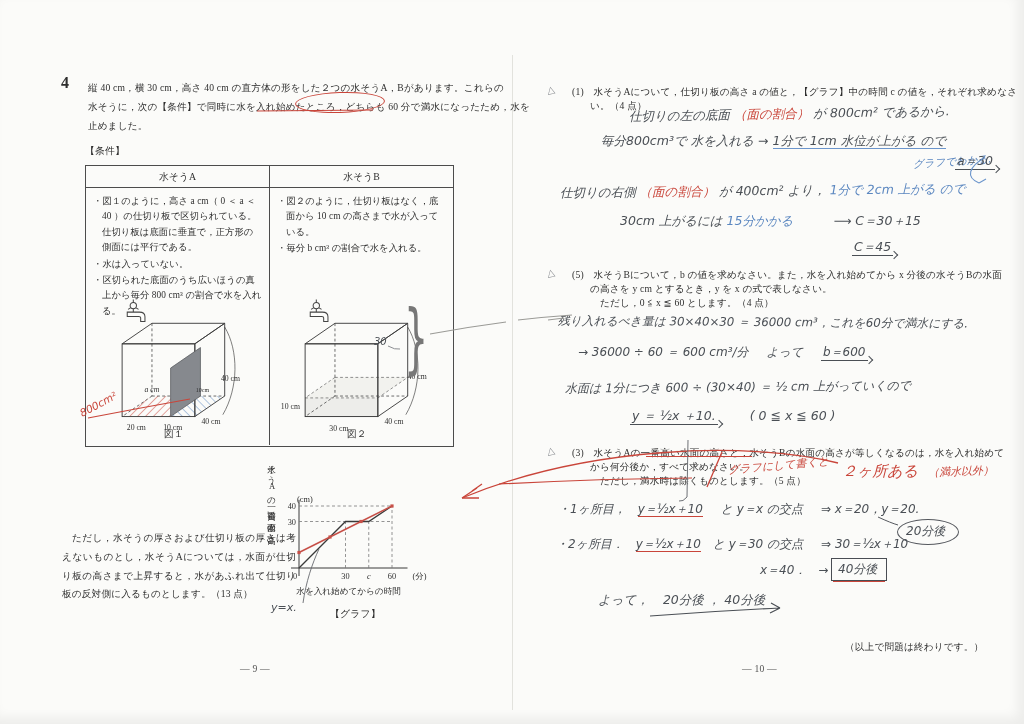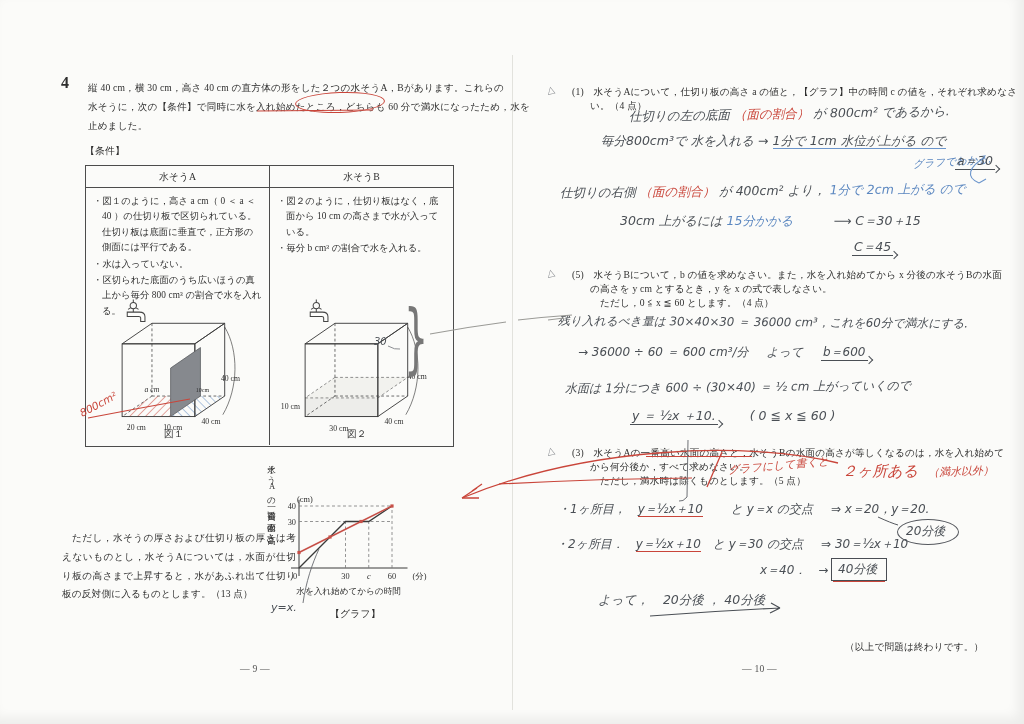--- a/index.html
+++ b/index.html
@@ -225,21 +225,21 @@
   <div class="abs t" style="left:600px;top:475px;">ただし，満水時は除くものとします。（5 点）</div>
   <div class="abs" style="left:646px;top:456px;width:106px;border-bottom:1.4px solid #c9453a;"></div>
 
   <div class="abs hw hw-red" style="left:728px;top:458px;font-size:11px;transform:rotate(-5deg);">グラフにして書くと</div>
   <div class="abs hw hw-red" style="left:842px;top:462px;font-size:15px;">２ヶ所ある</div>
   <div class="abs hw hw-red" style="left:928px;top:464px;font-size:11px;transform:rotate(-2deg);">（満水以外）</div>
 
   <div class="abs hw" style="left:558px;top:501px;font-size:12px;">
     <span>・1ヶ所目，</span>
     <span class="rule-red" style="margin-left:8px;">y＝½x＋10</span>
-    <span style="margin-left:24px;">と y＝x の交点</span>
+    <span style="margin-left:14px;">と y＝x の交点</span>
     <span style="margin-left:14px;">⇒ x＝20，y＝20.</span>
   </div>
   <div class="circle-pencil" style="left:897px;top:519px;width:60px;height:24px;"></div>
   <div class="abs hw" style="left:906px;top:523px;font-size:12px;">20分後</div>
 
   <div class="abs hw" style="left:556px;top:536px;font-size:12px;">
     <span>・2ヶ所目．</span>
     <span class="rule-red" style="margin-left:8px;">y＝½x＋10</span>
     <span style="margin-left:8px;">と y＝30 の交点</span>
     <span style="margin-left:14px;">⇒ 30＝½x＋10</span>

